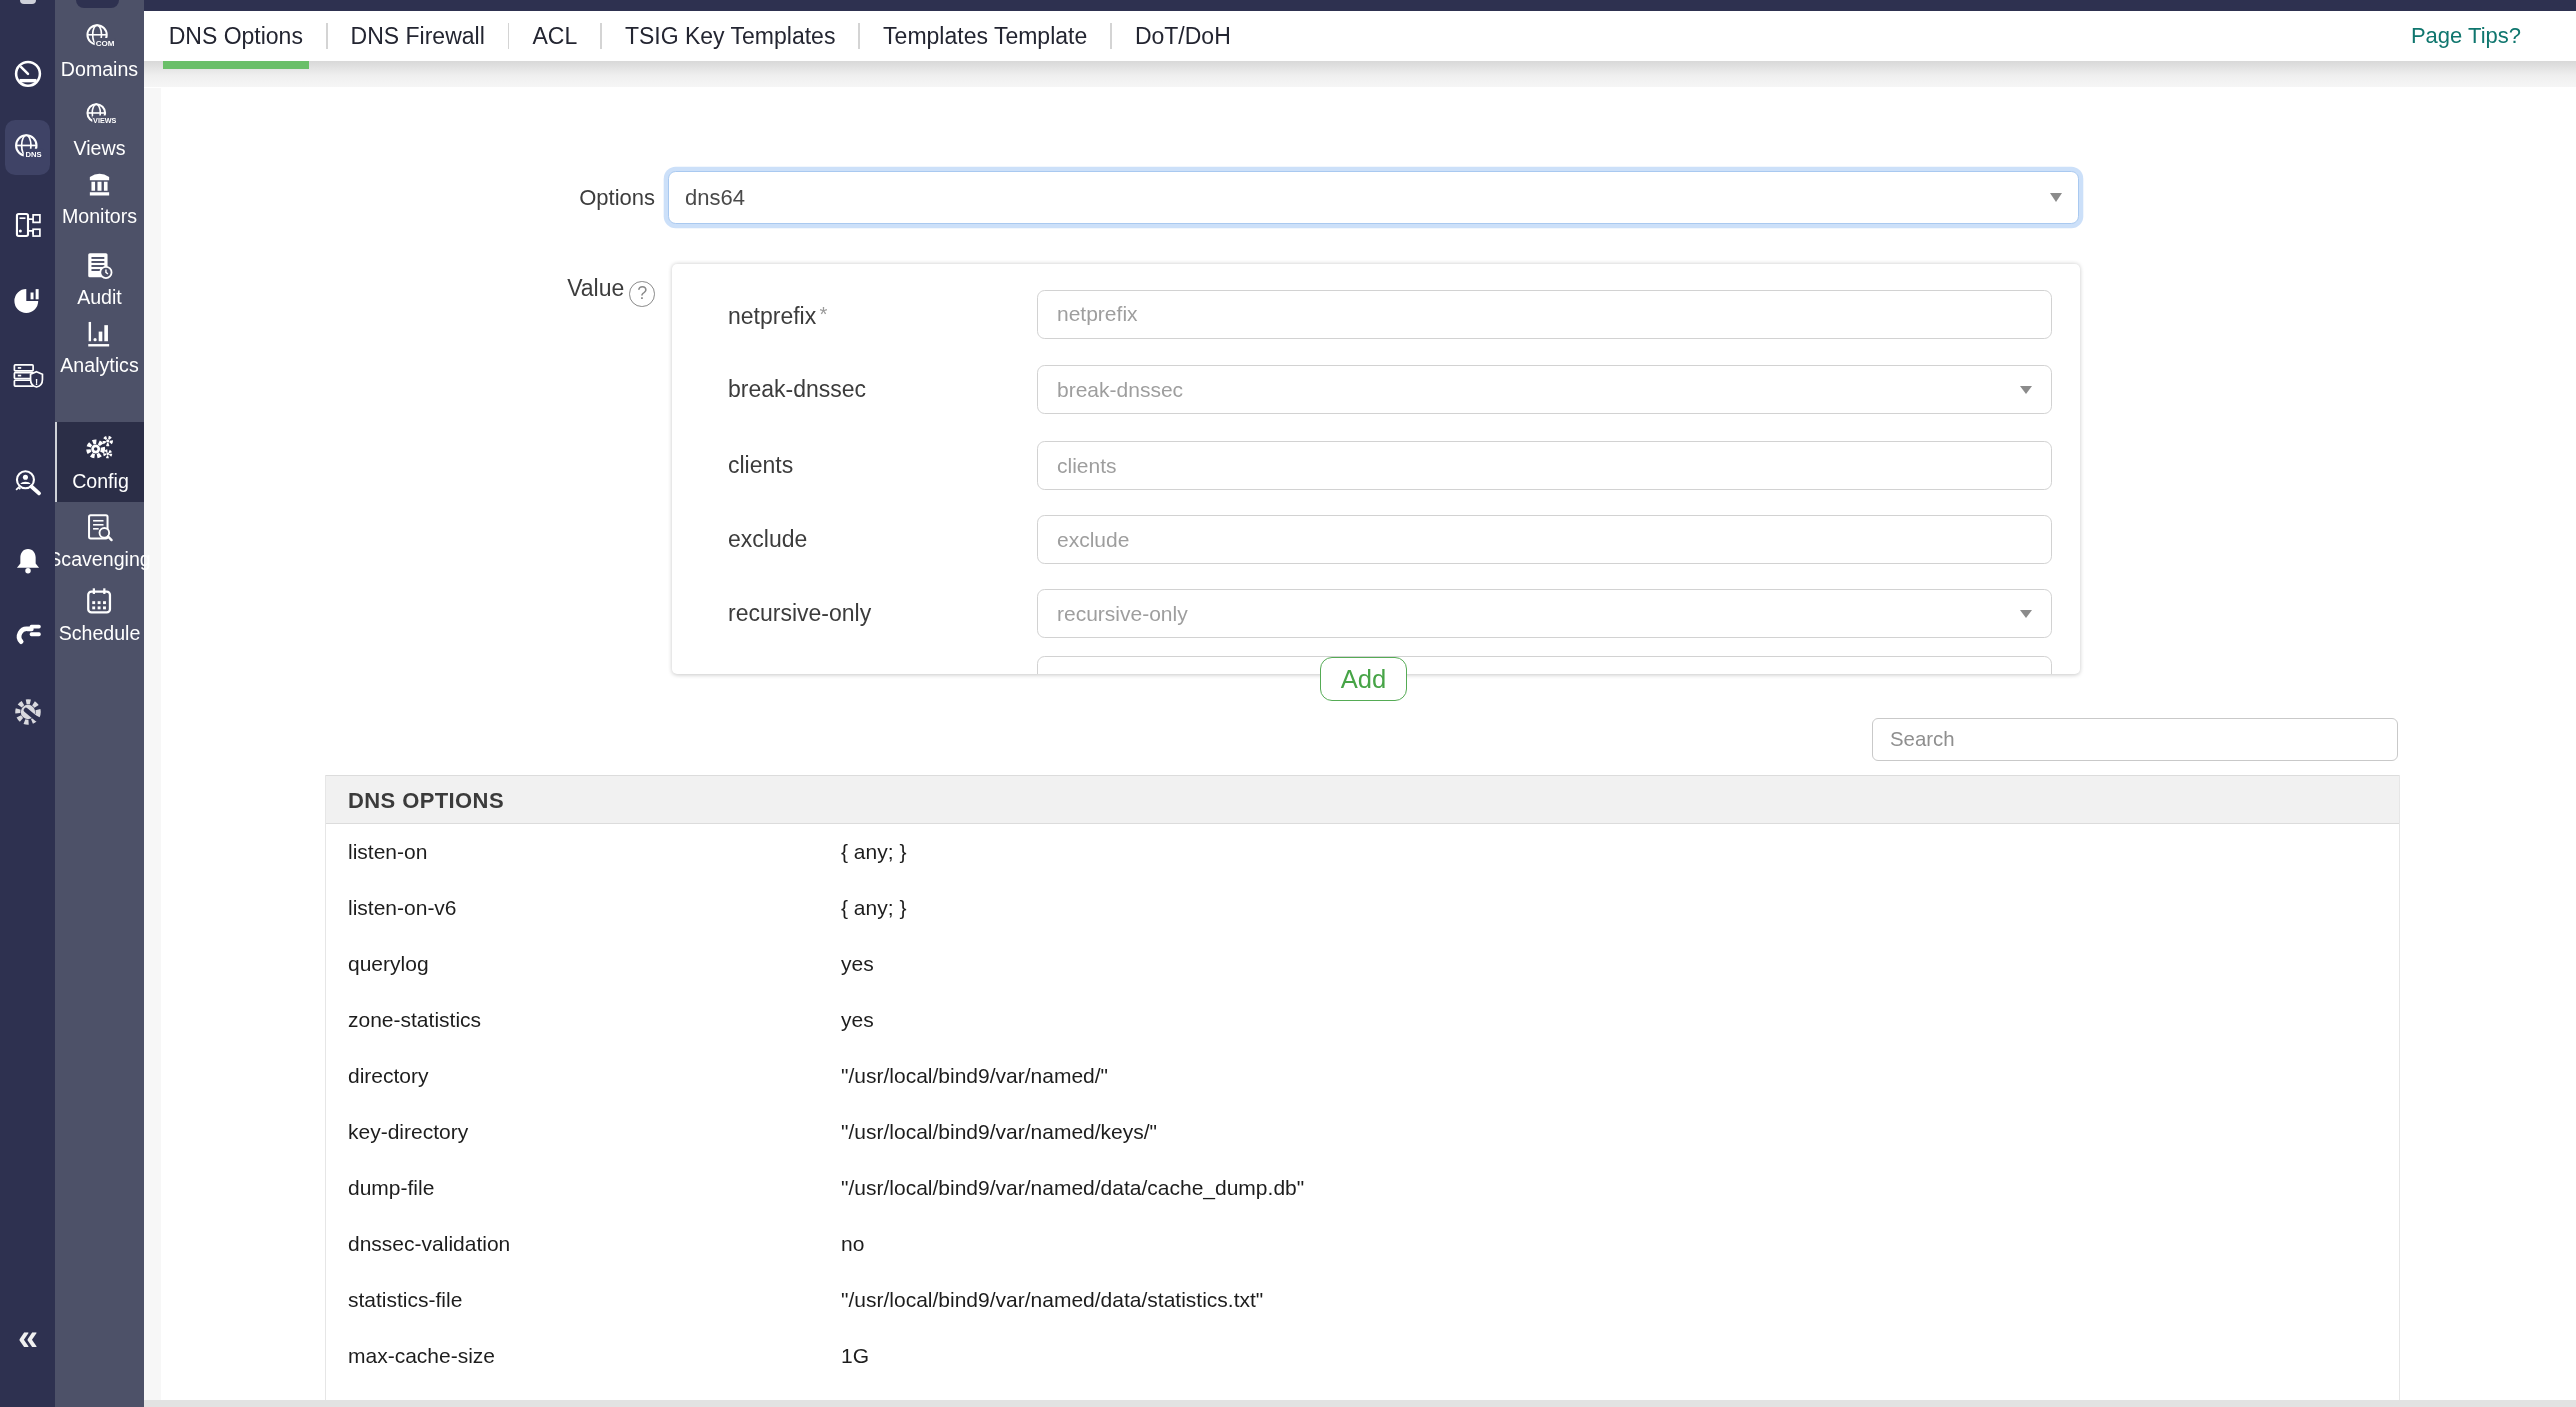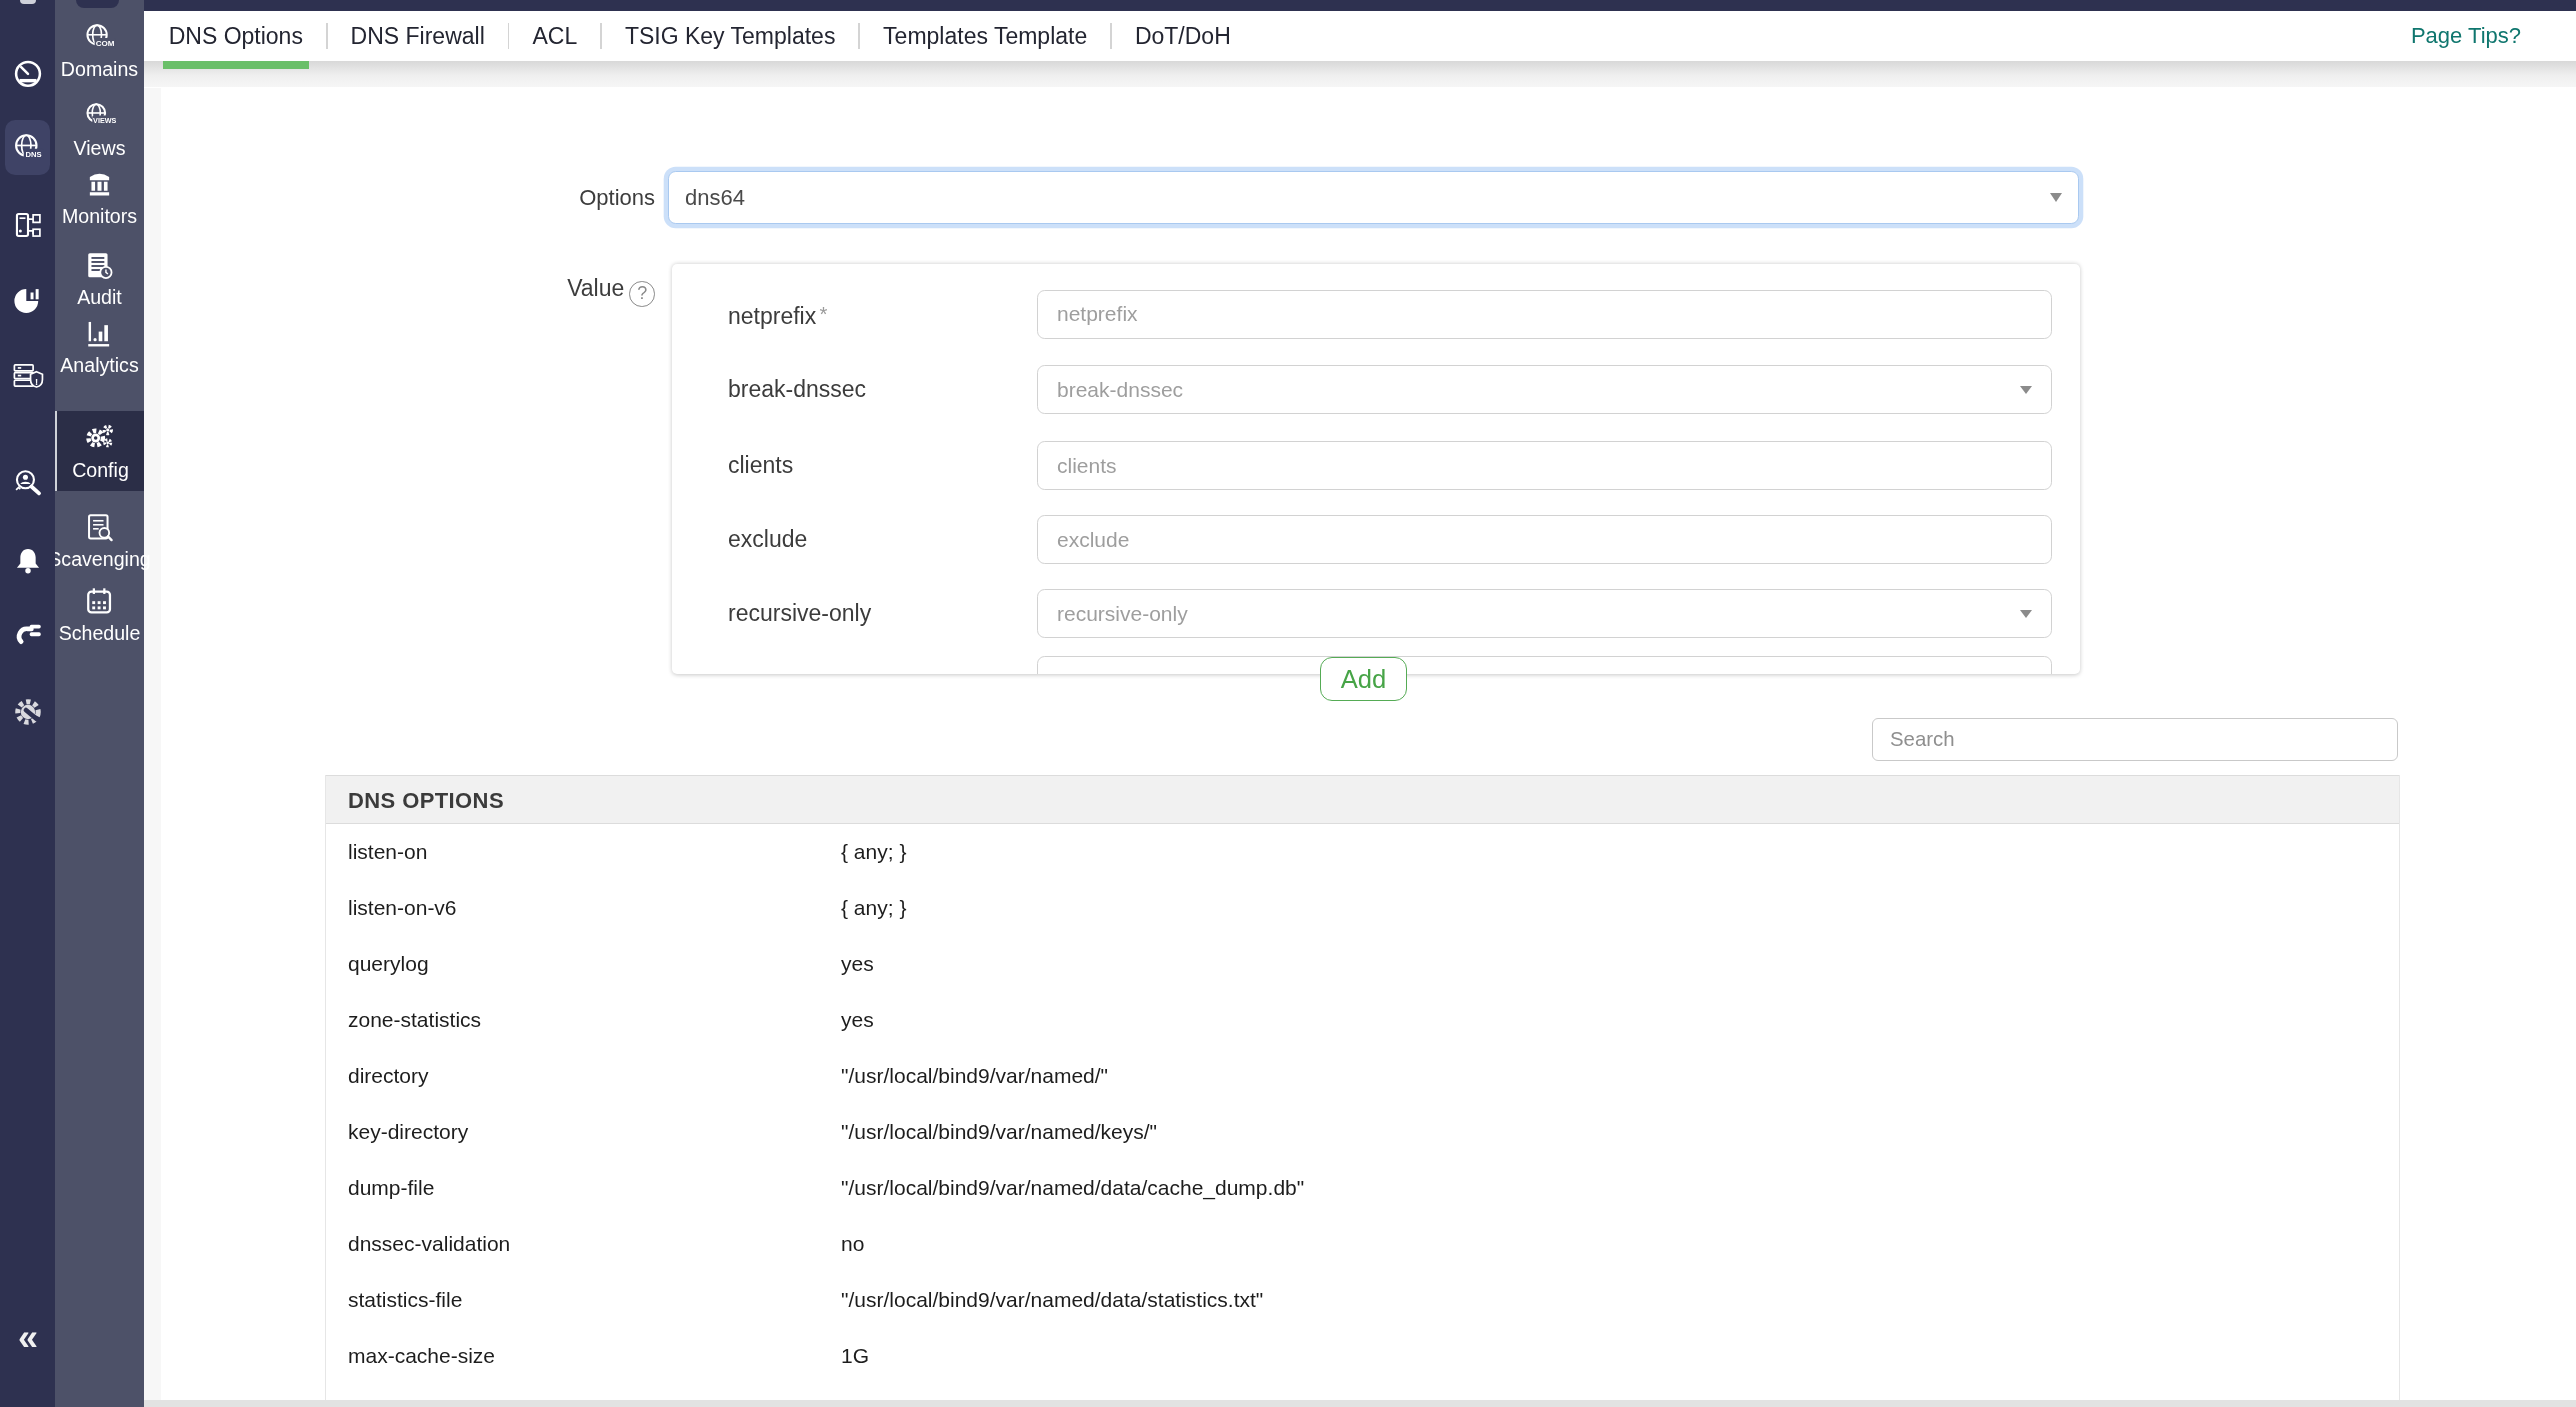--- a/index.html
+++ b/index.html
@@ -215,21 +215,21 @@
       <svg viewBox="0 0 46 42">
           <line x1="11" y1="6" x2="11" y2="30" stroke="#fff" stroke-width="3"></line>
           <circle cx="17.5" cy="28" r="2" fill="#fff"></circle>
           <rect x="22" y="18" width="4.5" height="12" fill="#fff"></rect>
           <rect x="29" y="10" width="4.5" height="20" fill="#fff"></rect>
           <line x1="9" y1="35" x2="35" y2="35" stroke="#fff" stroke-width="3"></line>
         </svg>
       <span class="nav-label">Analytics</span>
     </div>
 
-    <div class="nav-item selected" style="top:411px">
+    <div class="nav-item selected" style="top:422px">
       <svg viewBox="0 0 46 42">
           <circle cx="17" cy="21" r="9" fill="none" stroke="#fff" stroke-width="5.5" stroke-dasharray="4.5 3.2"></circle>
           <circle cx="17" cy="21" r="5.5" fill="#fff"></circle>
           <circle cx="17" cy="21" r="2.2" fill="#2b2e47"></circle>
           <circle cx="32" cy="11" r="4.5" fill="none" stroke="#fff" stroke-width="4" stroke-dasharray="3 2.4"></circle>
           <circle cx="32" cy="11" r="2" fill="#fff"></circle>
           <circle cx="32" cy="27" r="3.8" fill="none" stroke="#fff" stroke-width="3.6" stroke-dasharray="2.6 2.2"></circle>
           <circle cx="32" cy="27" r="1.7" fill="#fff"></circle>
         </svg>
       <span class="nav-label">Config</span>

